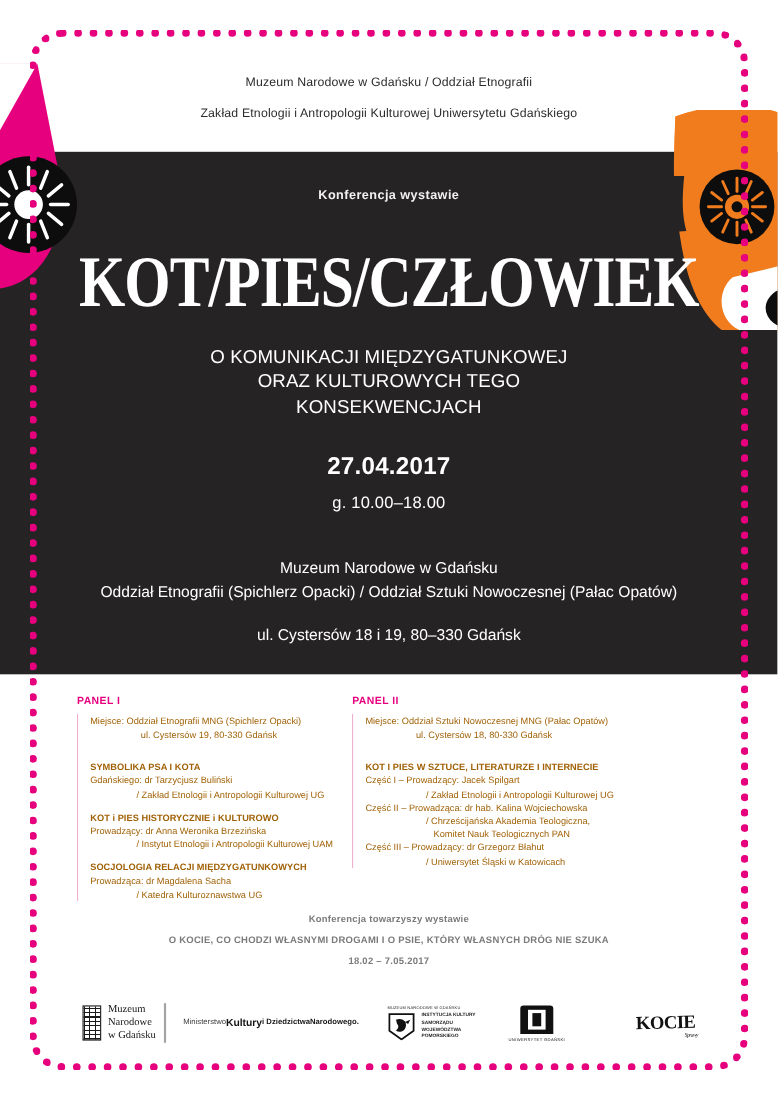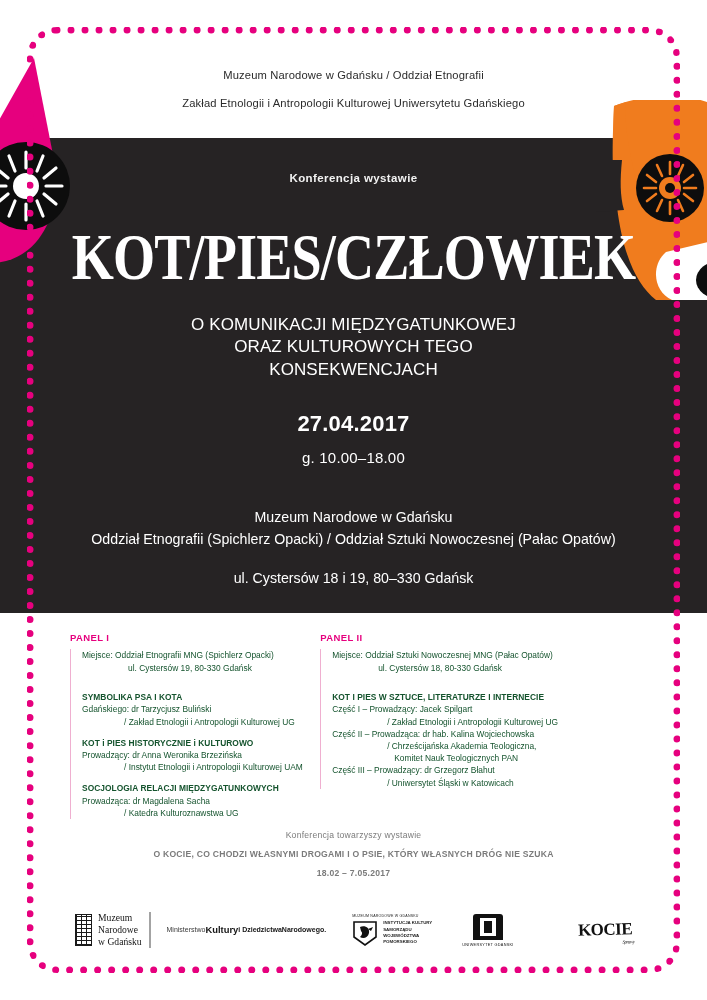--- a/index.html
+++ b/index.html
@@ -139,21 +139,21 @@
   .panel-head {
     font-size: 9.5px;
     font-weight: 700;
     color: #E6007E;
     letter-spacing: .4px;
     margin-bottom: 6px;
   }
   .panel-body {
     border-left: 1.6px solid #EFAFD0;
     padding-left: 11px;
-    color: #14532d;
+    color: #a16207;
   }
   .place { font-size: 8.4px; line-height: 1.5; }
   .place .ind { display: block; padding-left: 46px; }
   .spacer { height: 17px; }
   .sess { margin-bottom: 9px; }
   .sess-title {
     font-size: 8.4px;
     font-weight: 700;
     letter-spacing: .05px;
     line-height: 1.45;
@@ -167,21 +167,21 @@
   .sess-line.ind3 { padding-left: 62px; }
 
   
   .expo {
     position: absolute;
     left: 0; top: 830px; width: 707px;
     text-align: center;
     color: #7b7b7b;
     z-index: 5;
   }
-  .expo-l1 { font-size: 8.6px; font-weight: 400; letter-spacing: .25px; }
+  .expo-l1 { font-size: 8.6px; font-weight: 700; letter-spacing: .25px; }
   .expo-l2 { font-size: 8.6px; font-weight: 700; letter-spacing: .25px; margin-top: 9px; }
   .expo-l3 { font-size: 8.6px; font-weight: 700; letter-spacing: .25px; margin-top: 9px; }
 
   
   .logos {
     position: absolute;
     left: 0; top: 900px; width: 707px; height: 60px;
     z-index: 5;
     display: flex;
     align-items: center;

